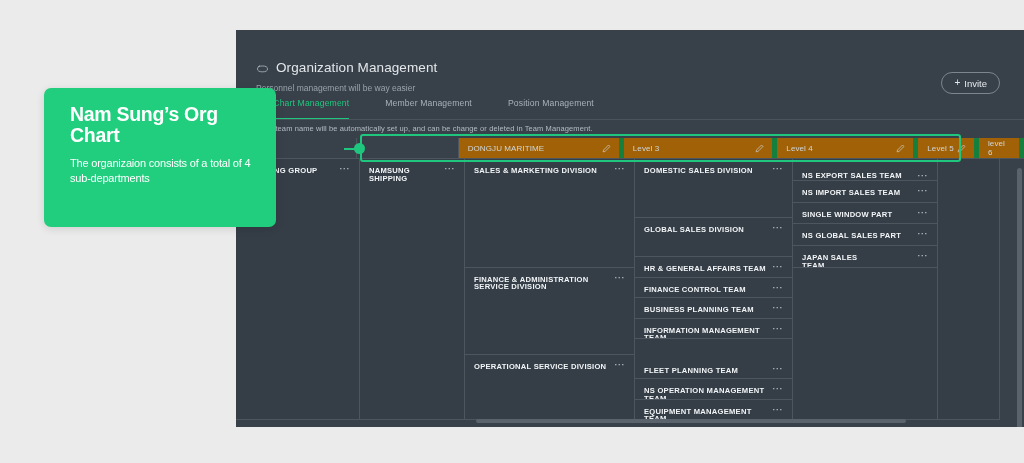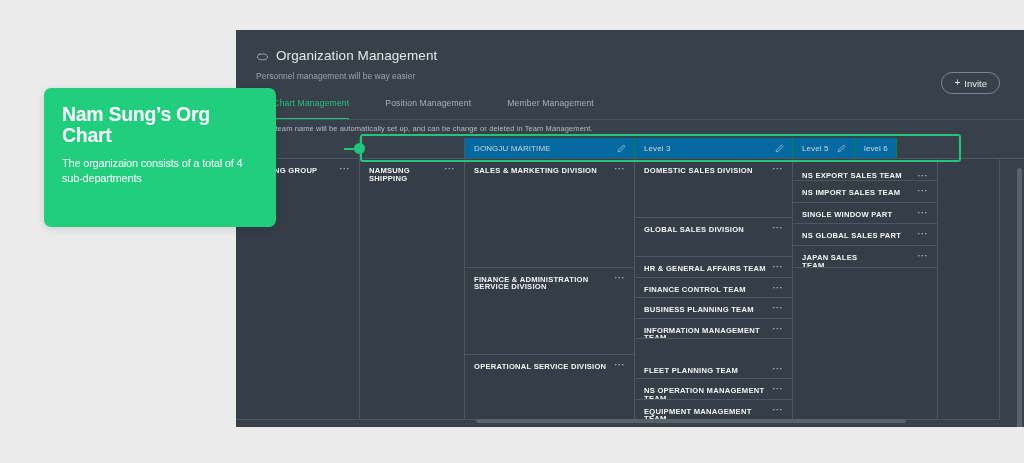--- a/index.html
+++ b/index.html
@@ -13,21 +13,21 @@
 
   
   .app {
     position:absolute; left:236px; top:30px;
     width:788px; height:397px;
     background:#38414a;
     overflow:hidden;
   }
 
   
-  .app-header { position:relative; height:68px; padding:18px 0 0 20px; }
+  .app-header { position:relative; height:68px; padding:30px 0 0 20px; }
   .title-row { display:flex; align-items:center; gap:7px; }
   .title-icon { width:13px; height:13px; display:block; opacity:.75; }
   .page-title { font-size:13.5px; color:#e3e7ea; font-weight:400; letter-spacing:.1px; }
   .subtitle { margin-top:7px; font-size:8.5px; color:#9aa3ab; line-height:1.55; }
 
   .invite-btn {
     position:absolute; right:24px; top:42px;
     height:22px; padding:0 12px;
     border:1px solid #7d868f; border-radius:11px;
     background:transparent; color:#e6eaed;
@@ -57,23 +57,23 @@
     padding-left:24px; font-size:7.5px; color:#b4bcc3; letter-spacing:.1px;
   }
 
   
   .grid-wrap { position:relative; margin-top:2px; height:282px; }
 
   .grid-head { position:relative; display:flex; height:20px; background:#38414a; }
   .hcell {
     display:flex; align-items:center; justify-content:space-between;
     padding:0 8px 0 9px; height:20px;
-    border-right:1px solid #15803d;
+    border-right:5px solid #15803d;
     font-size:8px; color:#cfd6dc; letter-spacing:.1px;
-    background:#0369a1;
+    background:#a16207;
   }
   .hcell.plain { background:#38414a; border-right:1px solid #4d565f; }
   .pencil { width:9px; height:9px; display:block; opacity:.85; }
 
   .grid-body { display:flex; border-top:1px solid #4d565f; height:262px; }
   .col {
     border-right:1px solid #4d565f;
     background:#353e47;
     display:flex; flex-direction:column;
   }
@@ -110,21 +110,21 @@
   .hscroll {
     position:absolute; left:240px; bottom:4px; width:430px; height:4px;
     background:#5a636c; border-radius:2px;
   }
 
   
   .overlay {
     position:absolute; left:44px; top:88px;
     width:232px; height:139px;
     background:#21ce7e; border-radius:7px;
-    padding:16px 18px 0 18px;
+    padding:16px 18px 0 26px;
     box-shadow:0 2px 8px rgba(0,0,0,.12);
   }
   .ov-title {
     font-size:19.5px; font-weight:bold; color:#ffffff;
     letter-spacing:-.3px; line-height:1.1;
   }
   .ov-body {
     margin-top:9px; font-size:11px; color:#ffffff;
     line-height:1.33; letter-spacing:-.2px; font-weight:400;
   }
@@ -150,22 +150,22 @@
         <div>Personnel management will be way easier</div>
       </div>
       <button class="invite-btn">
         <span class="invite-plus">+</span>
         <span>Invite</span>
       </button>
     </div>
 
     <div class="tabs">
       <div class="tab active">Org Chart Management</div>
+      <div class="tab">Member Management</div>
       <div class="tab">Position Management</div>
-      <div class="tab">Member Management</div>
       <div class="tabs-rule"></div>
     </div>
 
     <div class="notice">The team name will be automatically set up, and can be change or deleted in Team Management.</div>
 
     <div class="grid-wrap">
       <div class="grid-head" id="grid-head">
           <div class="hcell plain" style="width: 124px;">
             <span></span>
           </div>
@@ -175,20 +175,28 @@
           <div class="hcell" style="width: 170px;">
             <span>DONGJU MARITIME</span>
             <span>
               <svg class="pencil" viewBox="0 0 16 16">
                 <path d="M11.6 1.8 14.2 4.4 5.3 13.3 2 14l.7-3.3z" fill="none" stroke="#d6dde3" stroke-width="1.3"></path>
               </svg>
             </span>
           </div>
           <div class="hcell" style="width: 158px; gap: 40px;">
             <span>Level 3</span>
+            <span>
+              <svg class="pencil" viewBox="0 0 16 16">
+                <path d="M11.6 1.8 14.2 4.4 5.3 13.3 2 14l.7-3.3z" fill="none" stroke="#d6dde3" stroke-width="1.3"></path>
+              </svg>
+            </span>
+          </div>
+          <div class="hcell" style="width: 145px;">
+            <span>Level 4</span>
             <span>
               <svg class="pencil" viewBox="0 0 16 16">
                 <path d="M11.6 1.8 14.2 4.4 5.3 13.3 2 14l.7-3.3z" fill="none" stroke="#d6dde3" stroke-width="1.3"></path>
               </svg>
             </span>
           </div>
           <div class="hcell" style="width: 62px;">
             <span>Level 5</span>
             <span>
               <svg class="pencil" viewBox="0 0 16 16">

